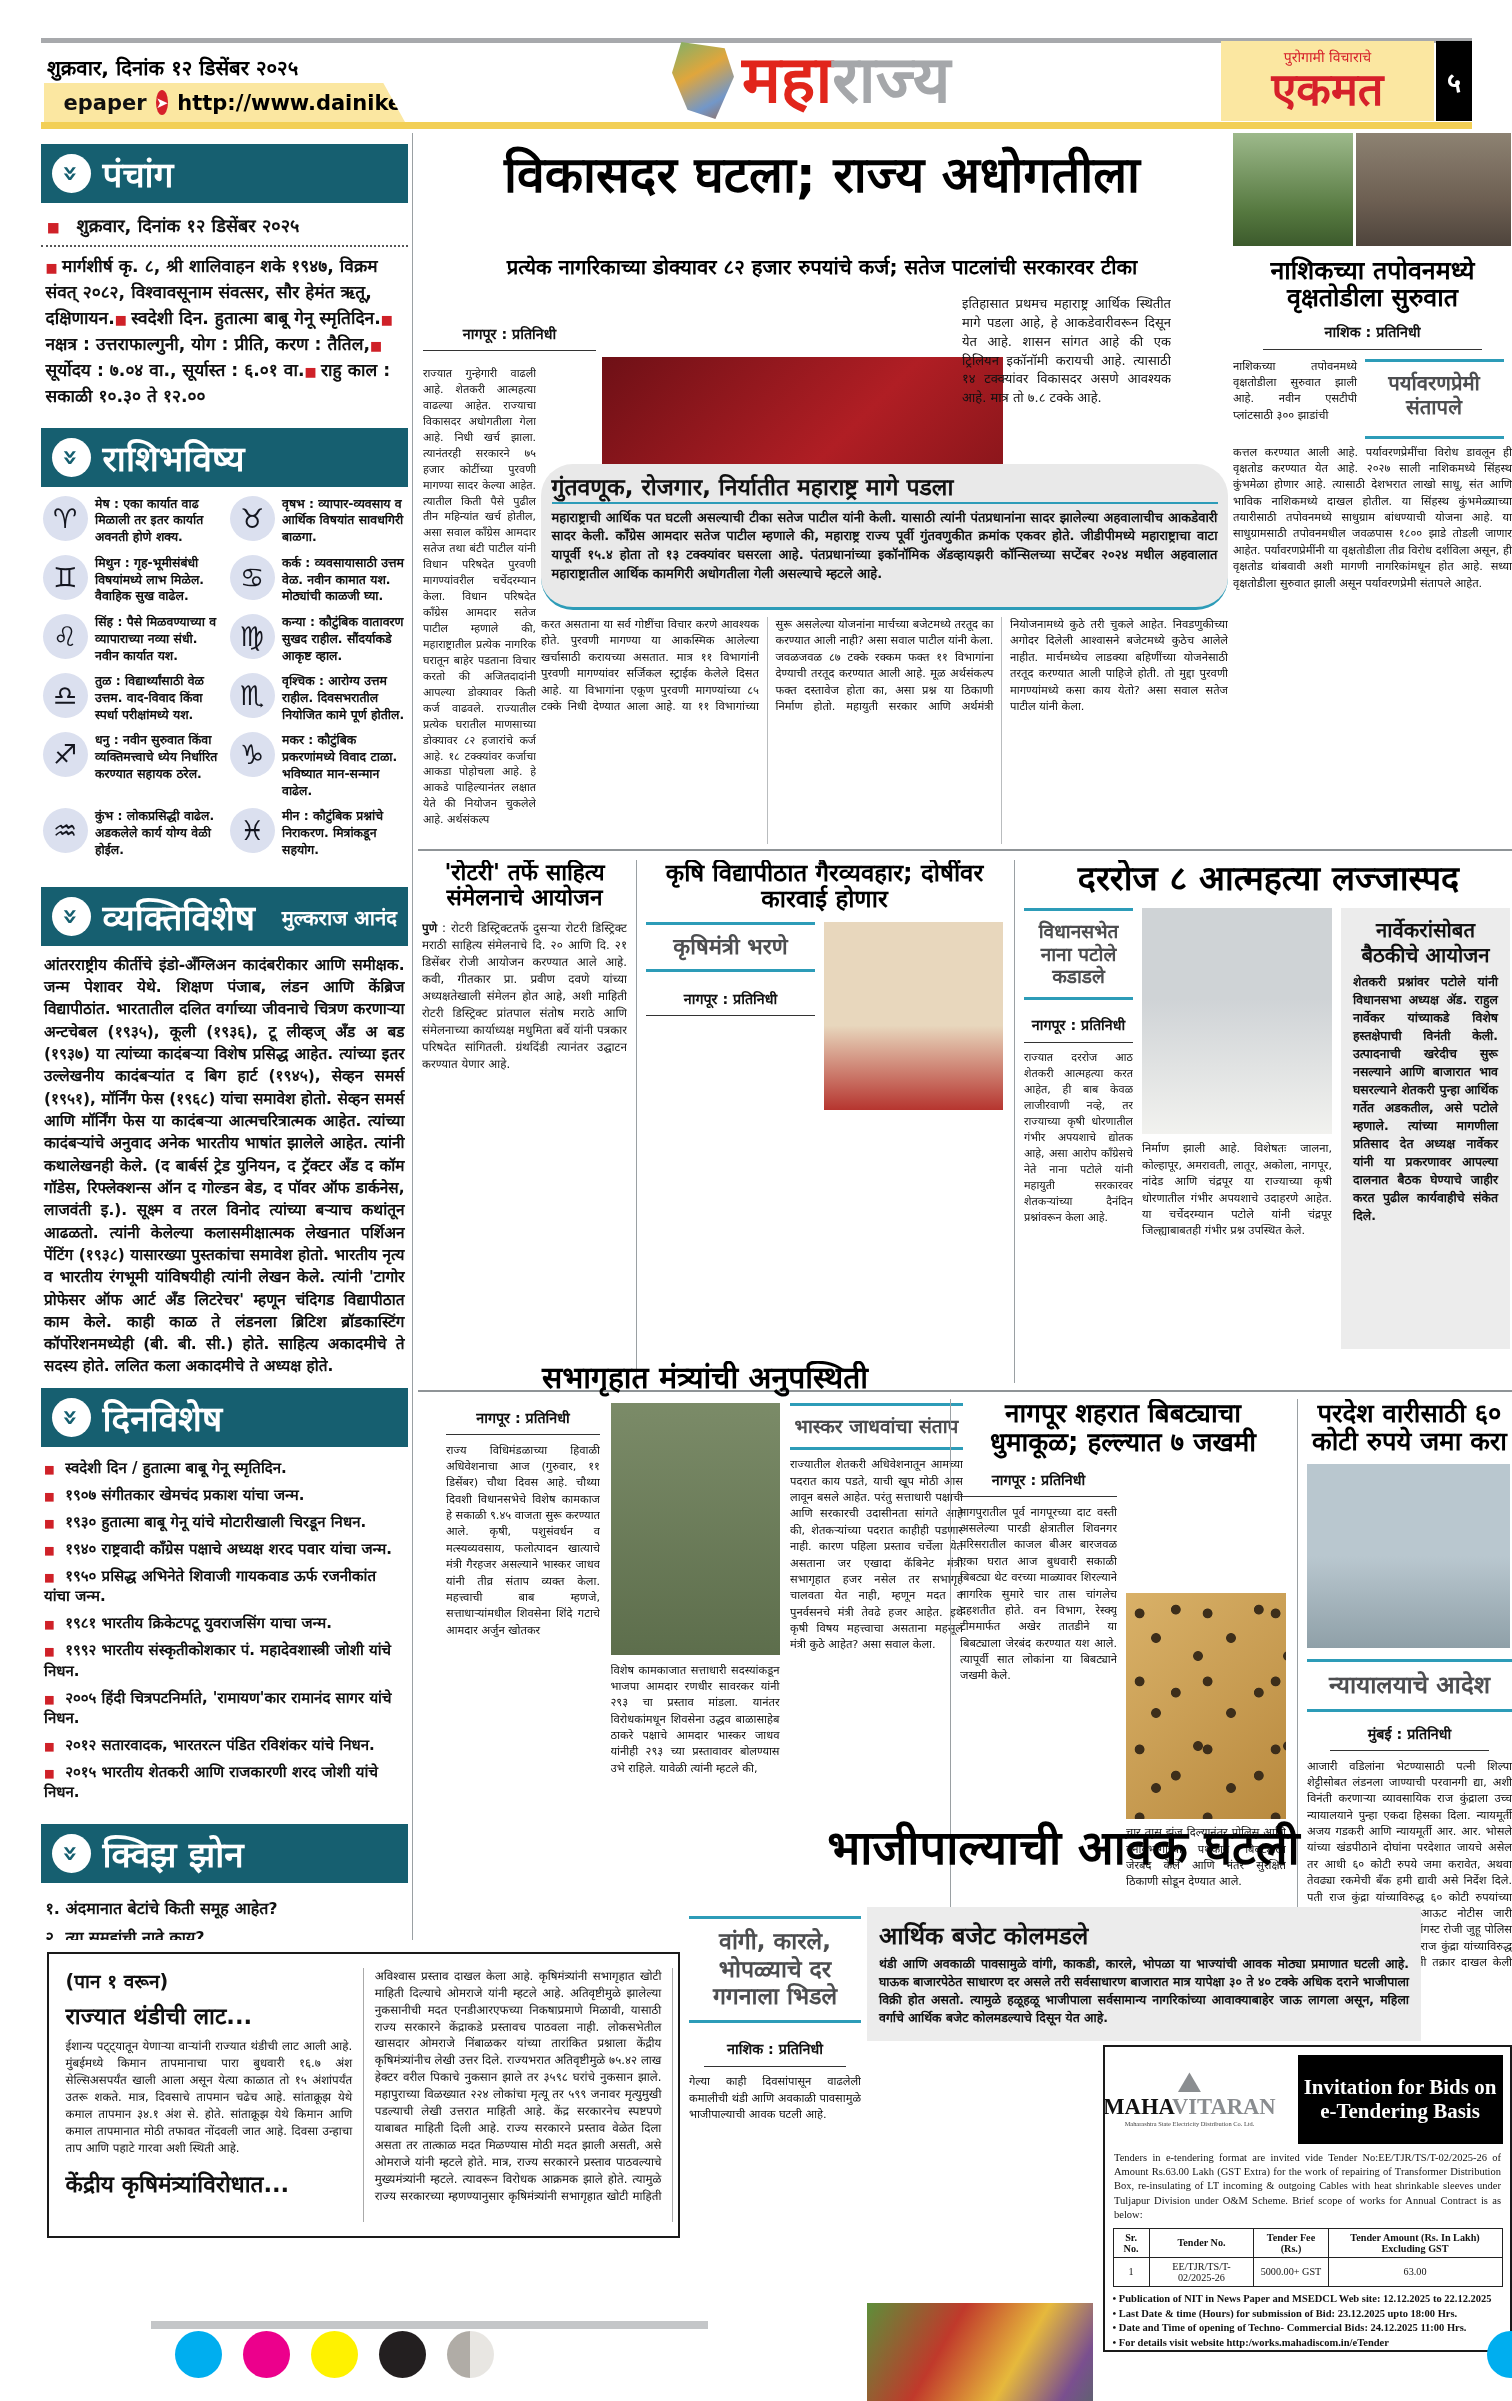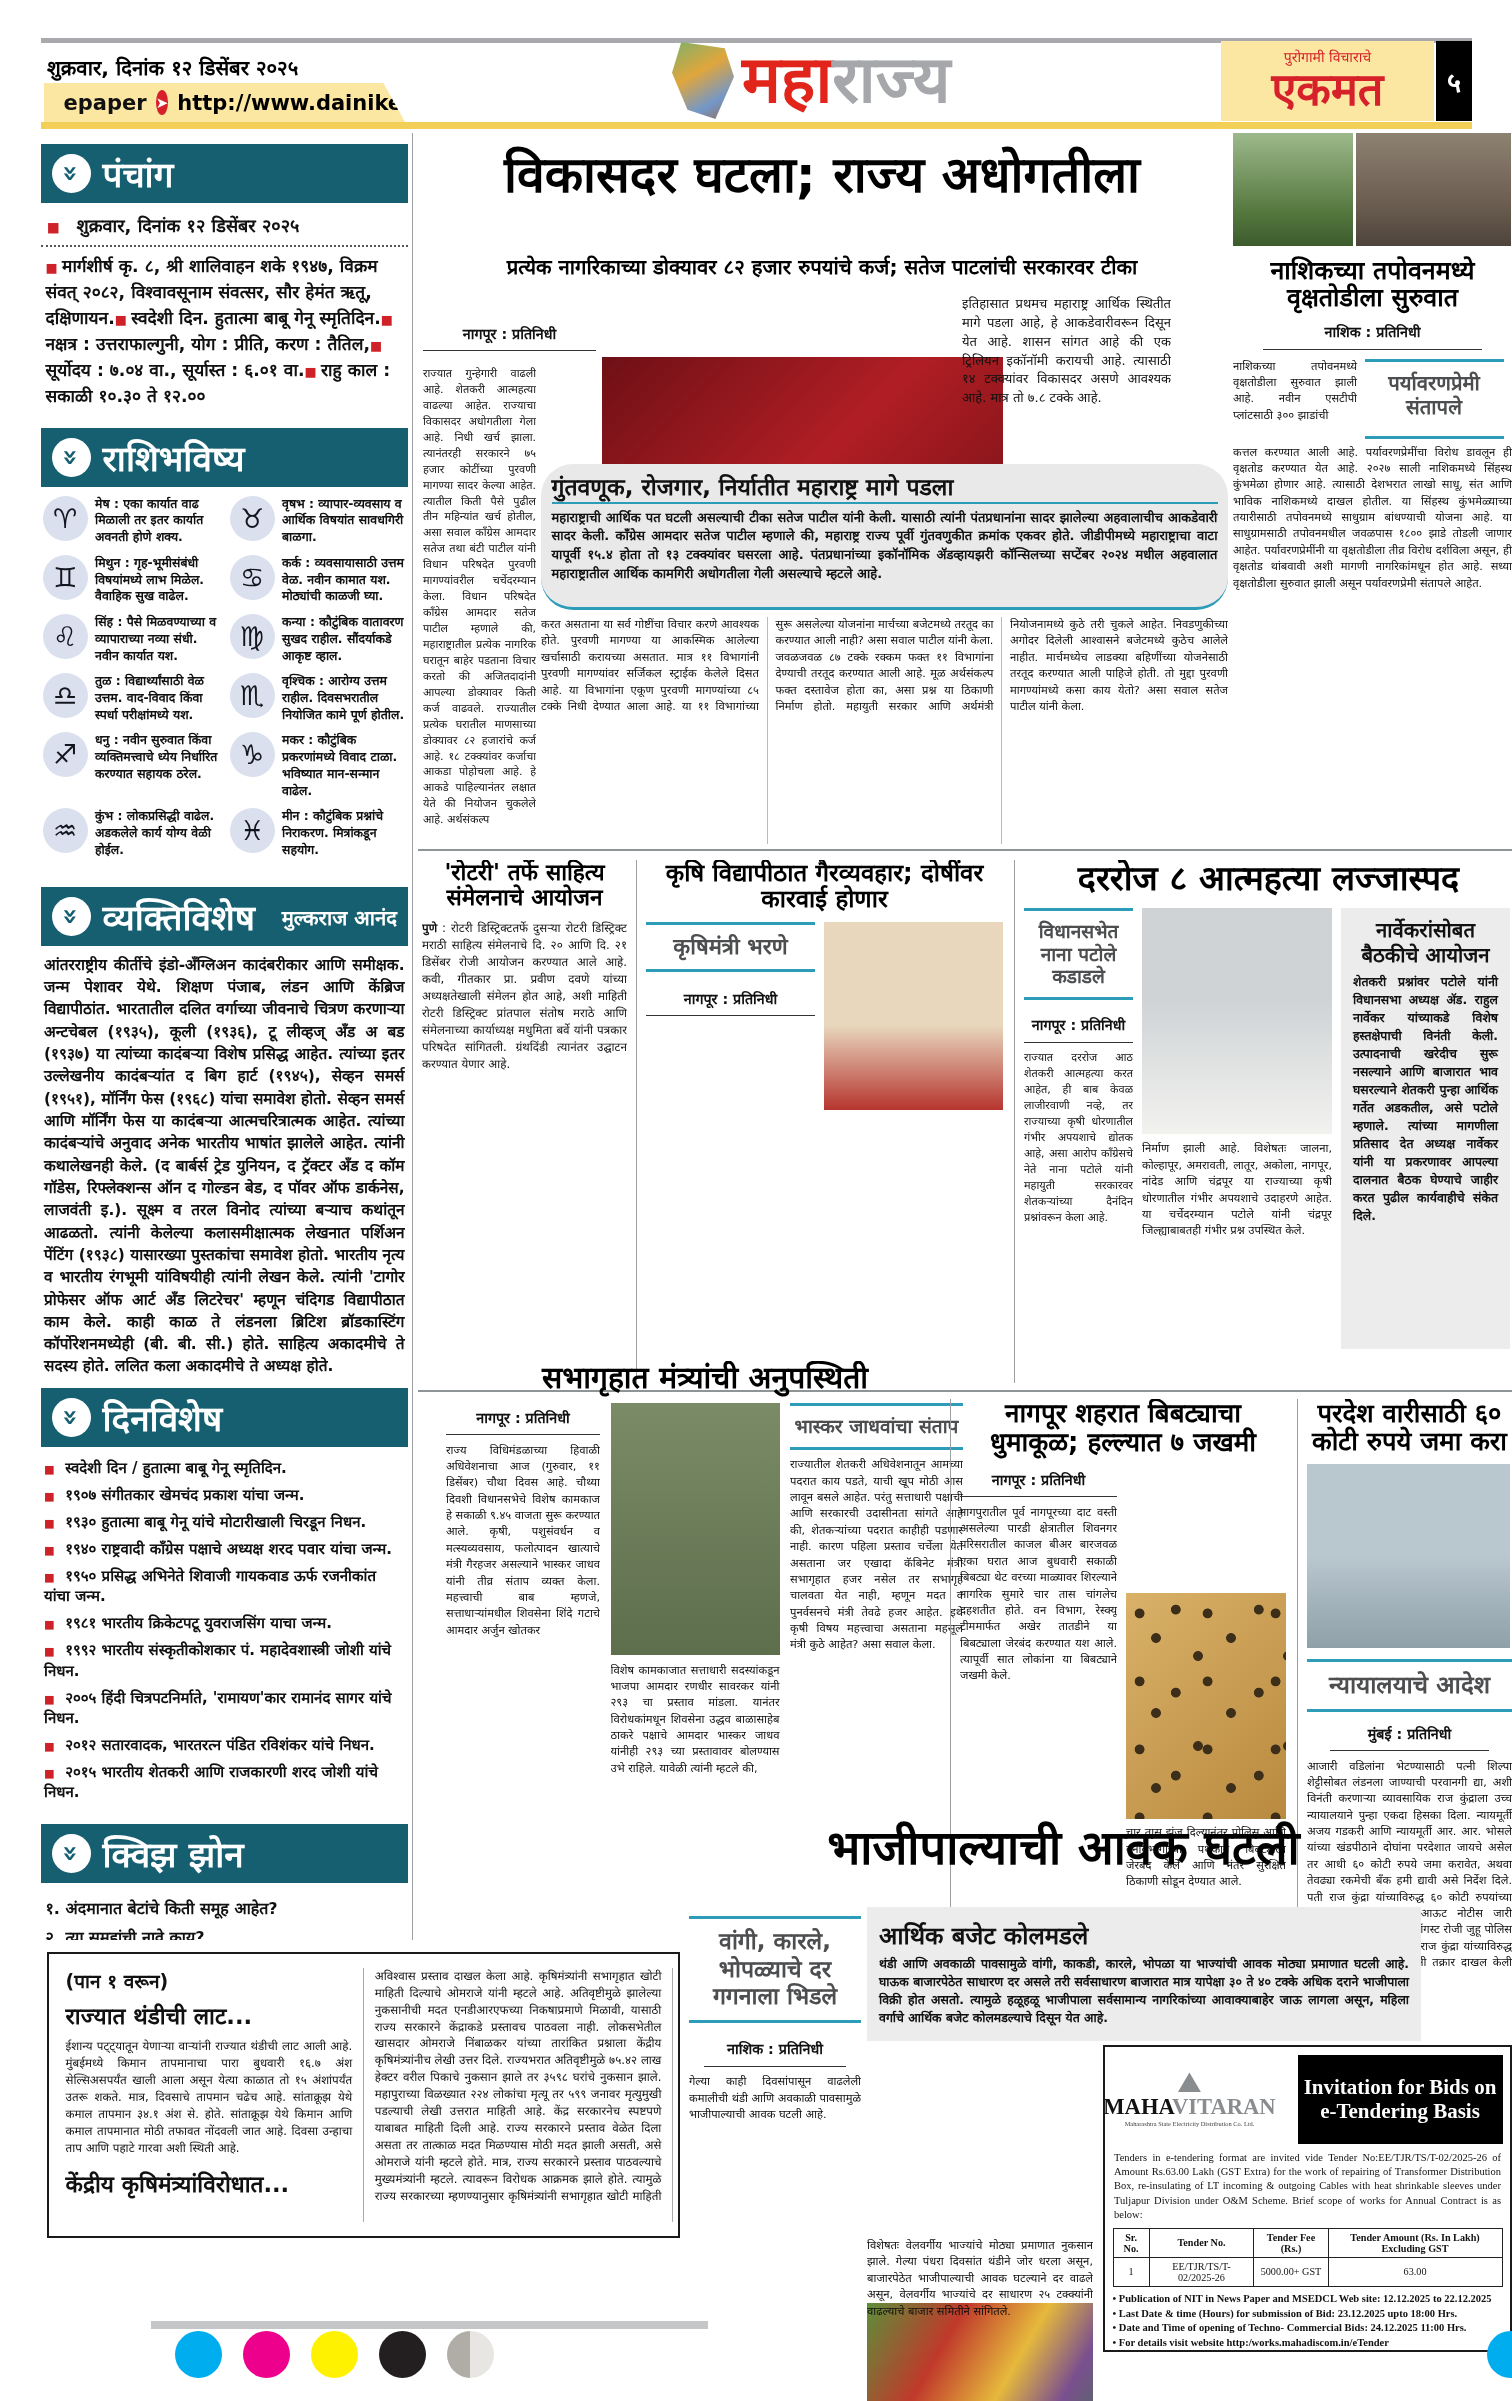--- a/index.html
+++ b/index.html
@@ -349,21 +349,20 @@
   <div class="abs" style="left:689px;top:1916px;width:172px;height:482px;overflow:hidden;">
     <div class="kicker" style="font-size:23px;">वांगी, कारले, भोपळ्याचे दर गगनाला भिडले</div>
     <div class="byline" style="margin:12px 15px 7.5px 15px;">नाशिक : प्रतिनिधी</div>
     <div class="bt" style="font-size:11.3px;">गेल्या काही दिवसांपासून वाढलेली कमालीची थंडी आणि अवकाळी पावसामुळे भाजीपाल्याची आवक घटली आहे.</div>
   </div>
   <div class="abs graybox" style="left:867px;top:1907px;width:554px;height:134px;overflow:hidden;">
     <div style="font-size:24px;font-weight:bold;margin-bottom:4.5px;">आर्थिक बजेट कोलमडले</div>
     <div class="bt" style="font-size:12.4px;font-weight:bold;">थंडी आणि अवकाळी पावसामुळे वांगी, काकडी, कारले, भोपळा या भाज्यांची आवक मोठ्या प्रमाणात घटली आहे. घाऊक बाजारपेठेत साधारण दर असले तरी सर्वसाधारण बाजारात मात्र यापेक्षा ३० ते ४० टक्के अधिक दराने भाजीपाला विक्री होत असतो. त्यामुळे हळूहळू भाजीपाला सर्वसामान्य नागरिकांच्या आवाक्याबाहेर जाऊ लागला असून, महिला वर्गाचे आर्थिक बजेट कोलमडल्याचे दिसून येत आहे.</div>
   </div>
   <div class="abs ph ph-veg" style="left:867px;top:2045px;width:226px;height:187px;"></div>
-  <div class="abs bt" style="left:867px;top:2238px;width:226px;height:158px;font-size:11.3px;overflow:hidden;">विशेषतः वेलवर्गीय भाज्यांचे मोठ्या प्रमाणात नुकसान झाले. गेल्या पंधरा दिवसांत थंडीने जोर धरला असून, बाजारपेठेत भाजीपाल्याची आवक घटल्याने दर वाढले असून, वेलवर्गीय भाज्यांचे दर साधारण २५ टक्क्यांनी वाढल्याचे बाजार समितीने सांगितले.</div>
 
   <div class="abs tender" style="left:1103px;top:2045px;width:409px;height:307px;overflow:hidden;">
     <div class="t-head">
       <div class="t-logo">
         <div class="tri">⛰</div>
         <div class="nm"><span>MAHA</span><span class="g">VITARAN</span></div>
         <div class="sub">Maharashtra State Electricity Distribution Co. Ltd.</div>
       </div>
       <div class="t-title">
         <span>Invitation for Bids on</span>

